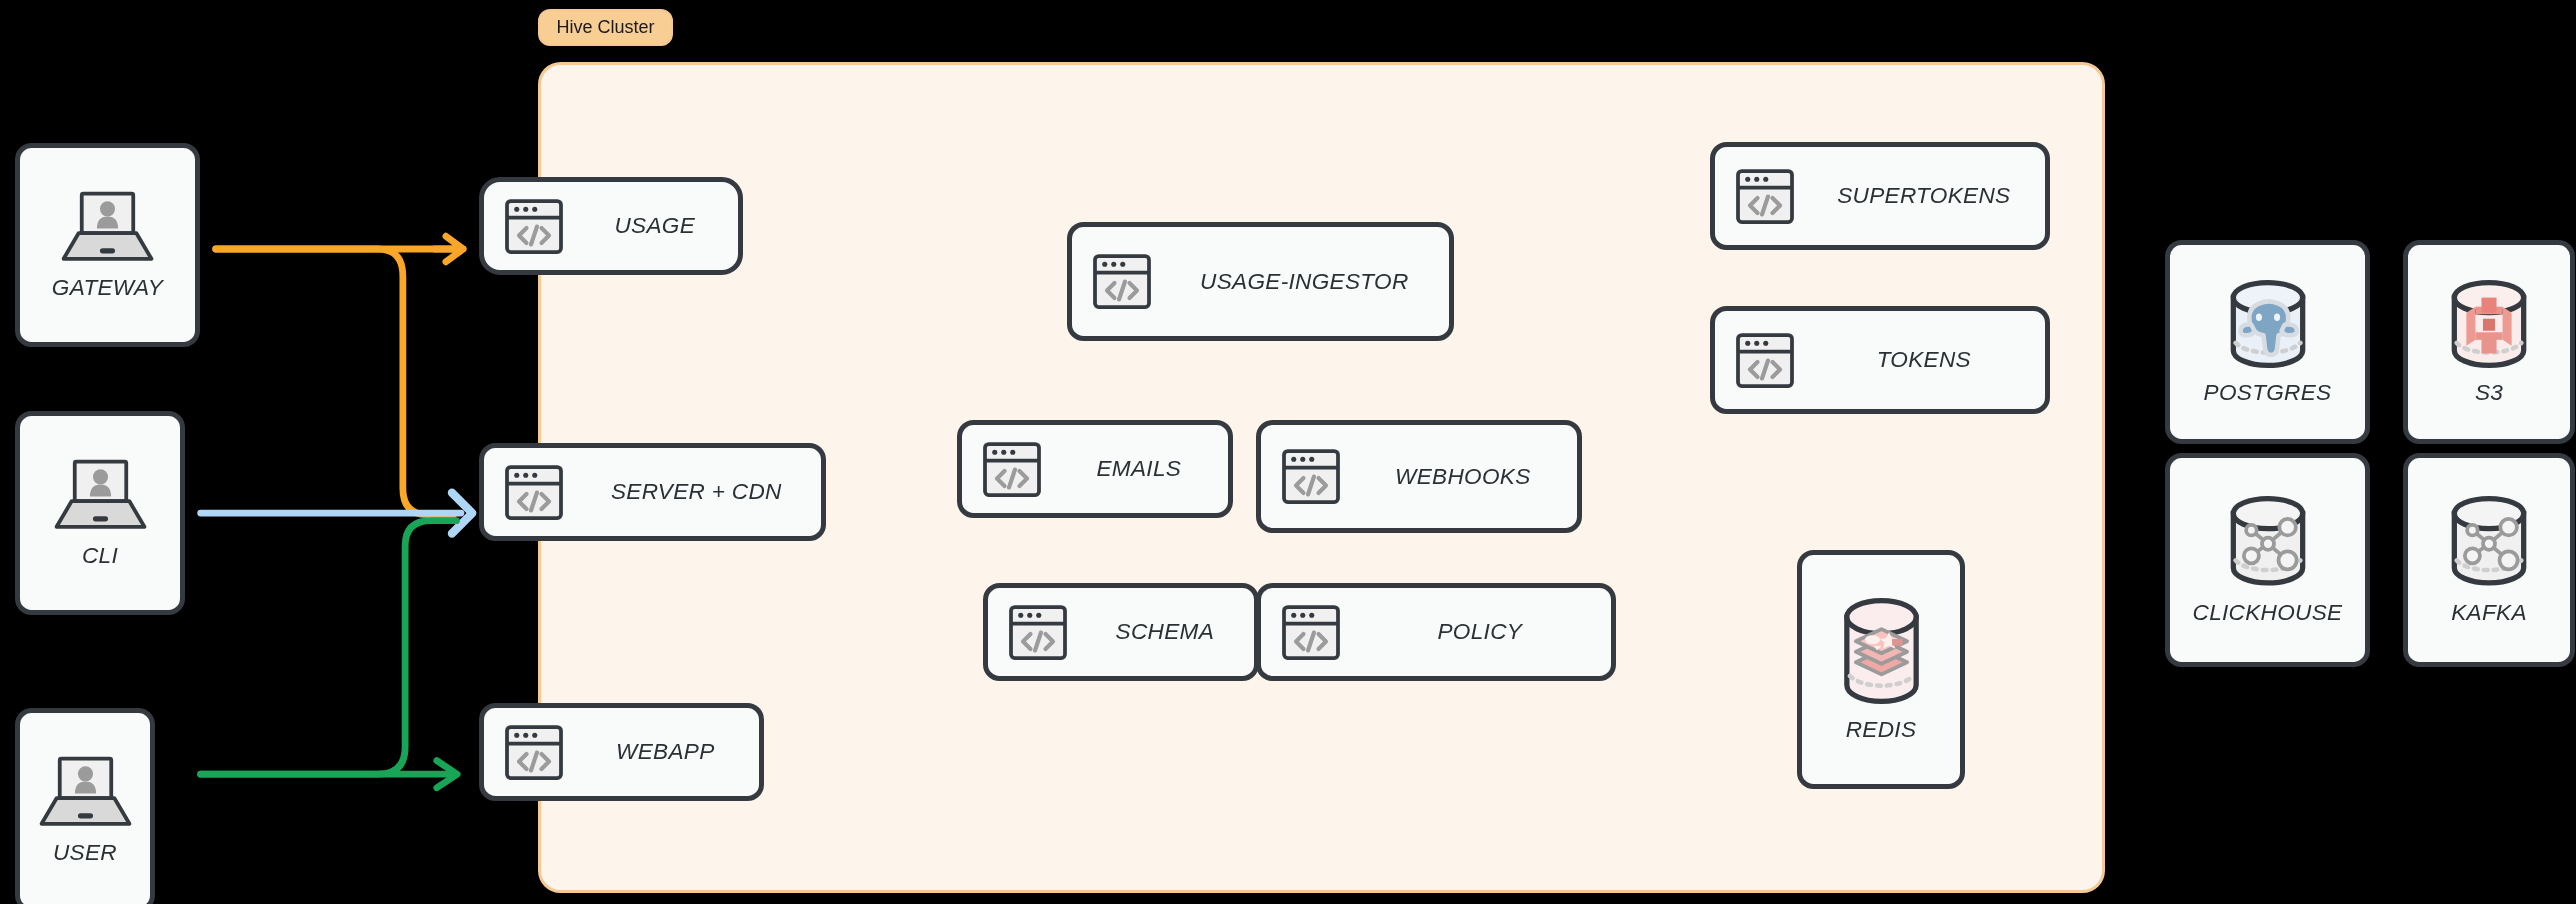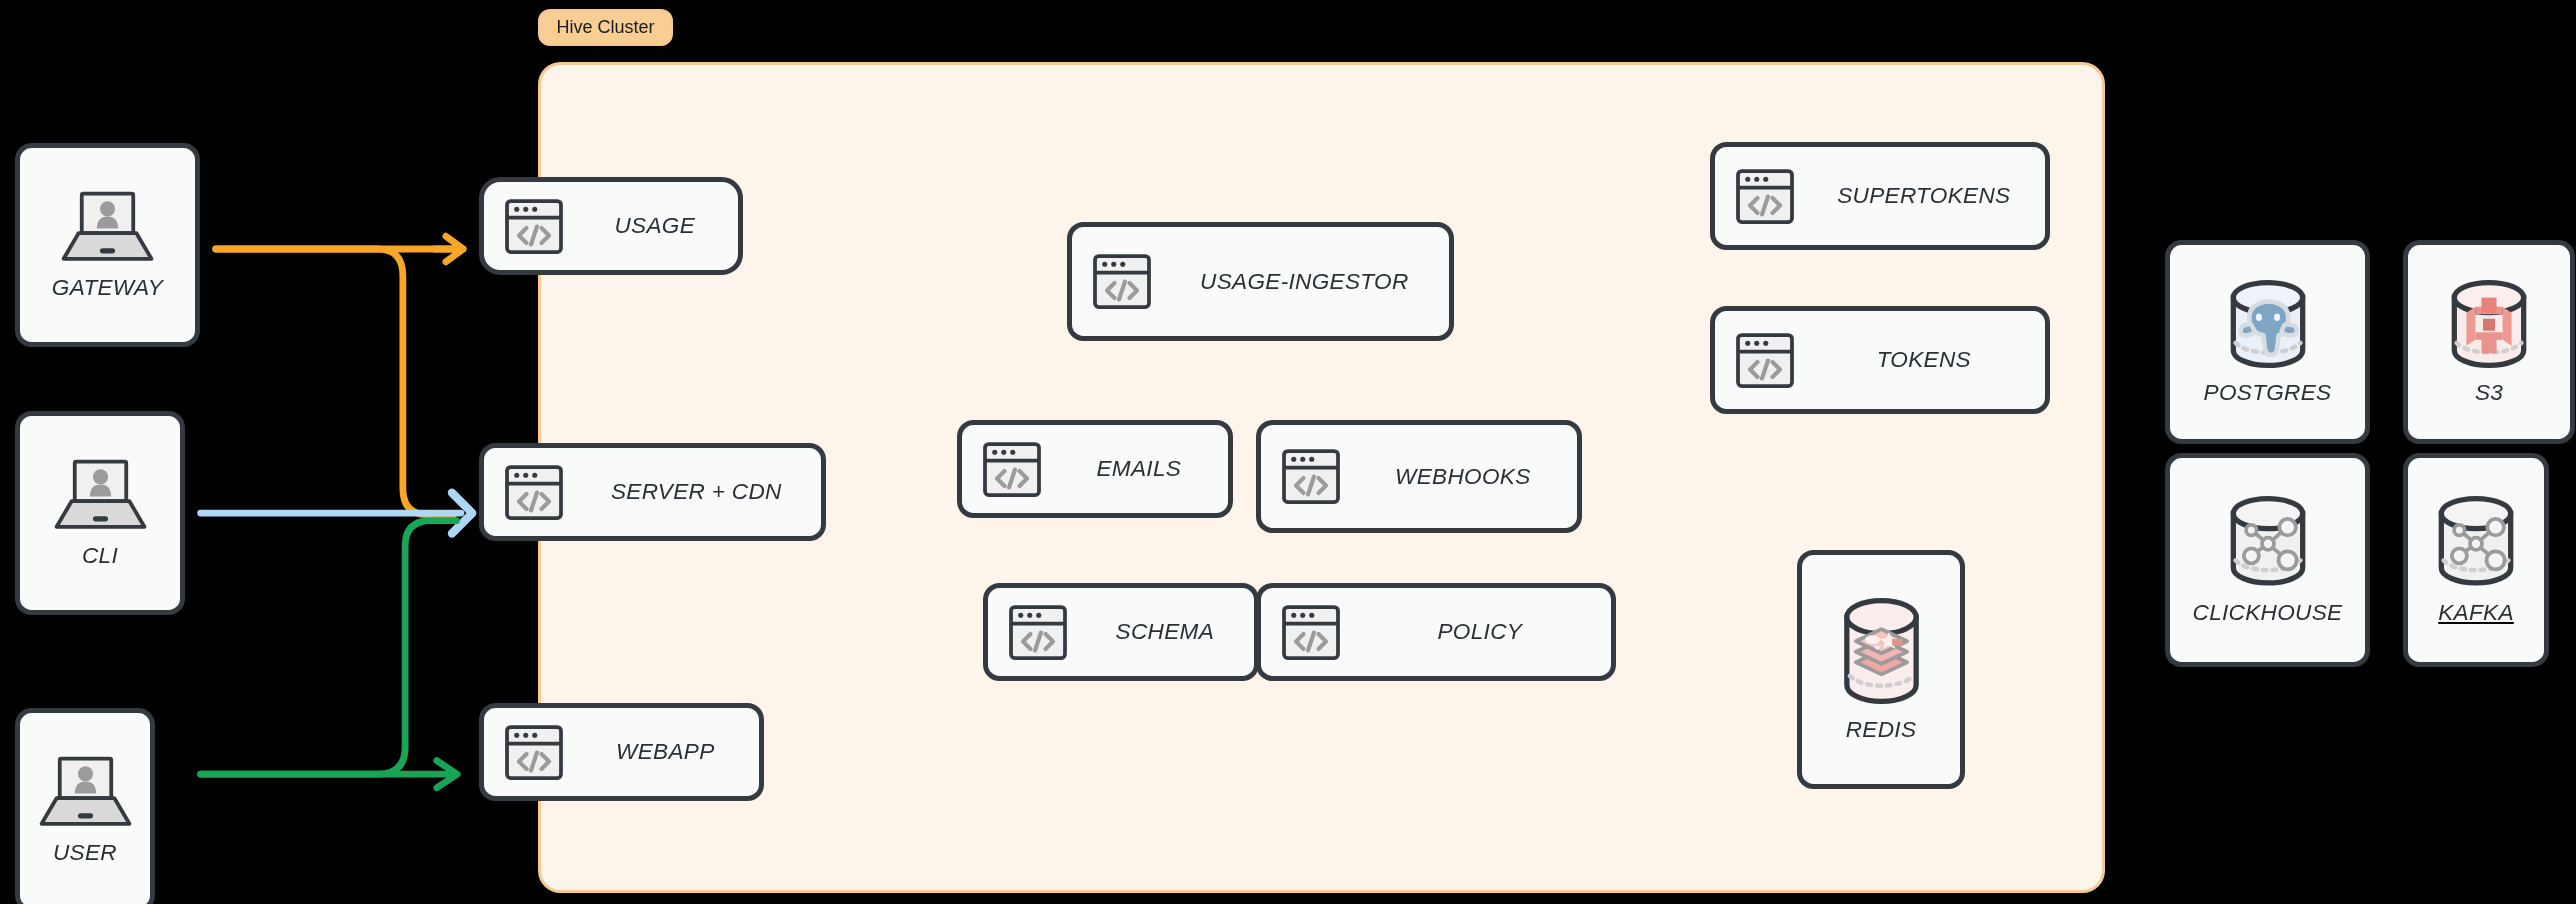--- a/index.html
+++ b/index.html
@@ -388,21 +388,21 @@
           <circle cx="96" cy="44" r="11" fill="#F4F4F4"></circle>
           <circle cx="70" cy="66" r="8" fill="#F4F4F4"></circle>
           <circle cx="48" cy="82" r="10" fill="#F4F4F4"></circle>
           <circle cx="96" cy="88" r="12" fill="#F4F4F4"></circle>
         </g>
       </svg>
     </span>
     <span class="node-label">CLICKHOUSE</span>
   </div>
 
-  <div class="node db" style="left:2403px; top:453px; width:146px; height:214px;text-decoration:underline;">
+  <div class="node db" style="left:2403px; top:453px; width:172px; height:214px;">
     <span class="icon-slot">
       <svg width="106" height="98" viewBox="0 0 140 130">
         <path d="M24 26 L24 98 A46 20 0 0 0 116 98 L116 26 Z" fill="#F0F0F0" stroke="#343a40" stroke-width="7"></path>
         <ellipse cx="70" cy="26" rx="46" ry="20" fill="#F4F4F4" stroke="#343a40" stroke-width="7"></ellipse>
         <path d="M27 88 A46 20 0 0 0 113 88" fill="none" stroke="#CFCFCF" stroke-width="6" stroke-dasharray="5 8" stroke-linecap="round"></path>
         <g stroke="#9b9b9b" stroke-width="5" fill="none">
           <line x1="48" y1="48" x2="70" y2="66"></line>
           <line x1="70" y1="66" x2="96" y2="44"></line>
           <line x1="70" y1="66" x2="48" y2="82"></line>
           <line x1="70" y1="66" x2="96" y2="88"></line>

